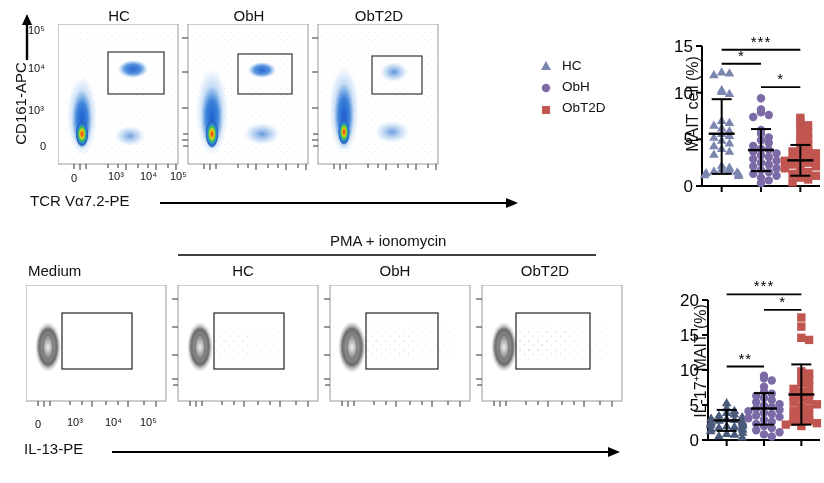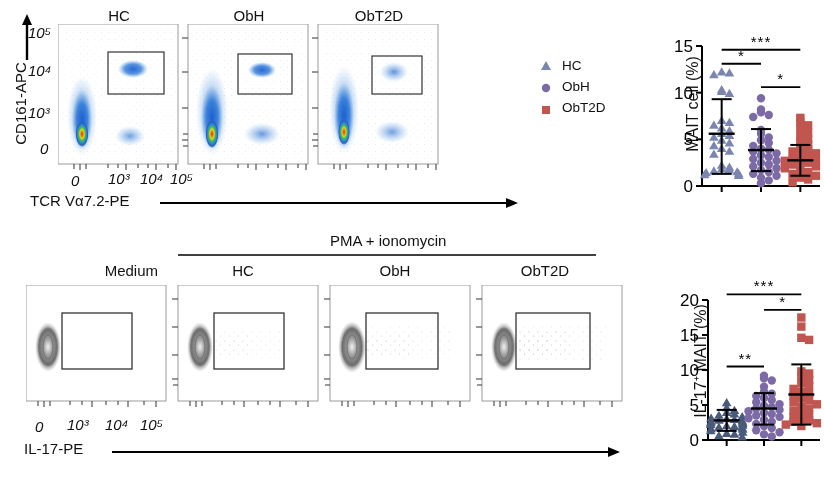--- a/index.html
+++ b/index.html
@@ -4,21 +4,21 @@
 <style>
   html,body{margin:0;padding:0;background:#ffffff;}
   body{width:824px;height:483px;position:relative;overflow:hidden;
        font-family:"Liberation Sans",sans-serif;color:#000;}
   .fig{position:absolute;left:0;top:0;width:824px;height:483px;}
   svg{display:block;}
   .txt{position:absolute;white-space:nowrap;}
   .panel-title{font-size:15px;color:#111;text-align:center;}
   .gate-val{font-size:15px;color:#111;}
   .axlab{font-size:15px;color:#111;}
-  .tick{font-size:15px;color:#111;font-style:italic;}
+  .tick{font-size:11px;color:#111;}
   .legend-lab{font-size:13.5px;color:#111;}
 </style>
 </head>
 <body>
 
 <div class="fig">
 
 <div>
 
   <div class="txt axlab" style="left:-40px;top:95px;width:120px;text-align:center;transform:rotate(-90deg);">CD161-APC</div>
@@ -344,21 +344,21 @@
         </g>
       </svg>
 </div>
 
 <div>
   <div class="txt panel-title" style="left:330px;top:232px;">PMA + ionomycin</div>
   <svg style="position:absolute;left:178px;top:253px;" width="420" height="4">
     <line x1="0" y1="2" x2="418" y2="2" stroke="#000" stroke-width="1.6"></line>
   </svg>
 
-  <div class="txt panel-title" style="left:28px;top:262px;width:130px;text-align:right;">Medium</div>
+  <div class="txt panel-title" style="left:28px;top:262px;width:130px;text-align:left;">Medium</div>
   <div class="txt panel-title" style="left:178px;top:262px;width:130px;text-align:center;">HC</div>
   <div class="txt panel-title" style="left:330px;top:262px;width:130px;text-align:center;">ObH</div>
   <div class="txt panel-title" style="left:480px;top:262px;width:130px;text-align:center;">ObT2D</div>
 
   <div class="txt gate-val" style="left:105px;top:295px;">0.29</div>
   <div class="txt gate-val" style="left:255px;top:295px;">2.59</div>
   <div class="txt gate-val" style="left:405px;top:295px;">4.03</div>
   <div class="txt gate-val" style="left:555px;top:295px;">7.18</div>
 
   <svg style="position:absolute;left:26px;top:285px;" width="600" height="140">
@@ -493,21 +493,21 @@
         <line x1="0" y1="14" x2="-6" y2="14"></line>
       </g>
     </g>
   </svg>
 
   <div class="txt tick" style="left:35px;top:418px;">0</div>
   <div class="txt tick" style="left:67px;top:416px;">10³</div>
   <div class="txt tick" style="left:105px;top:416px;">10⁴</div>
   <div class="txt tick" style="left:140px;top:416px;">10⁵</div>
 
-  <div class="txt axlab" style="left:24px;top:440px;">IL-17-PE</div>
+  <div class="txt axlab" style="left:24px;top:440px;">IL-13-PE</div>
   <svg style="position:absolute;left:112px;top:446px;" width="510" height="14">
     <line x1="0" y1="6" x2="498" y2="6" stroke="#000" stroke-width="2"></line>
     <polygon points="508,6 496,1 496,11" fill="#000"></polygon>
   </svg>
 </div>
 
 <div>
   <div class="txt axlab" style="left:605px;top:350px;width:190px;text-align:center;transform:rotate(-90deg);font-size:16px;">IL-17⁺ MAIT (%)</div>
   <svg id="svg-il17" style="position:absolute;left:668px;top:258px;" width="156" height="200">
         <line x1="40" y1="42" x2="40" y2="182" stroke="#000" stroke-width="2"></line>

